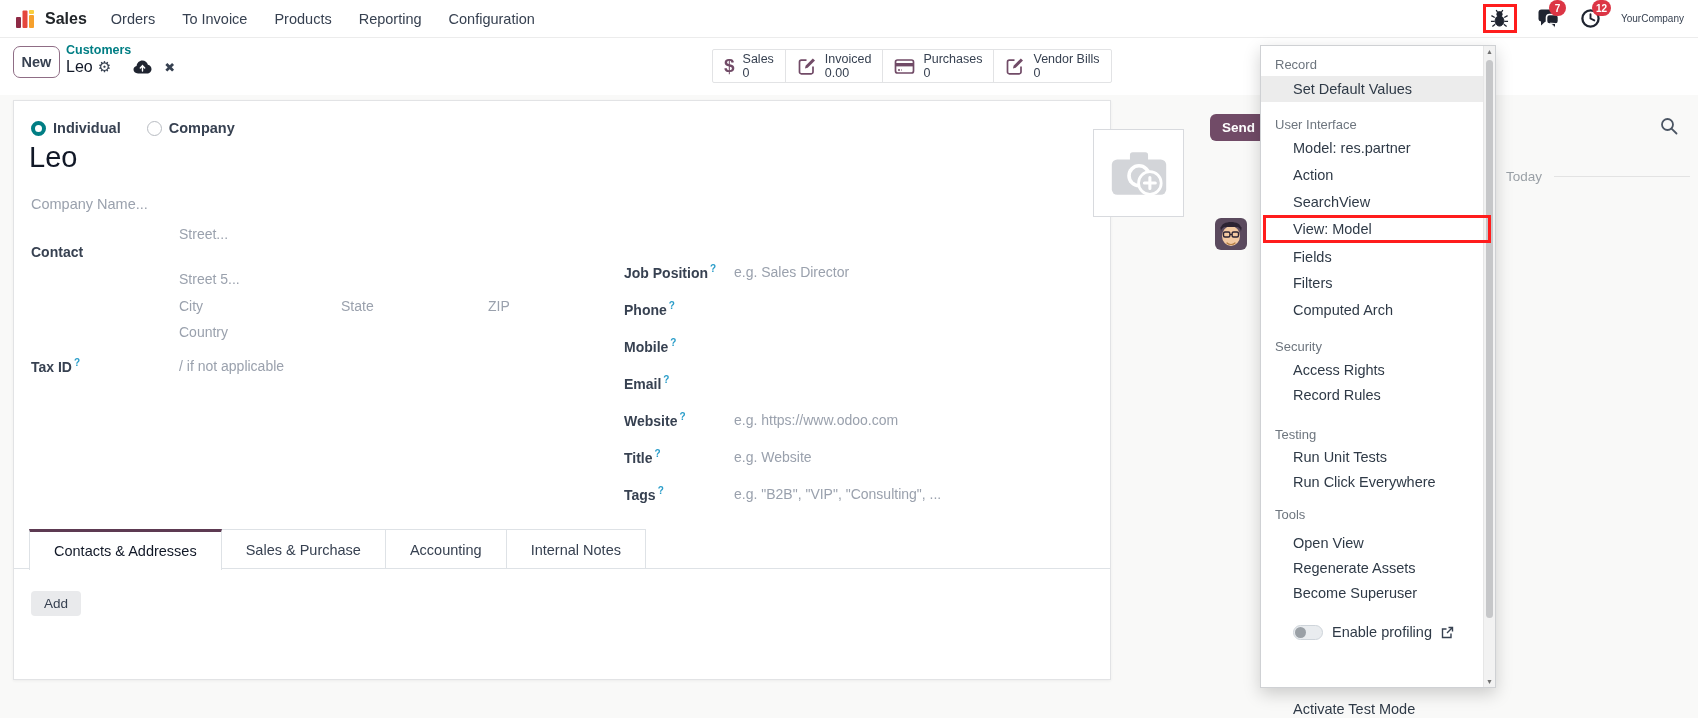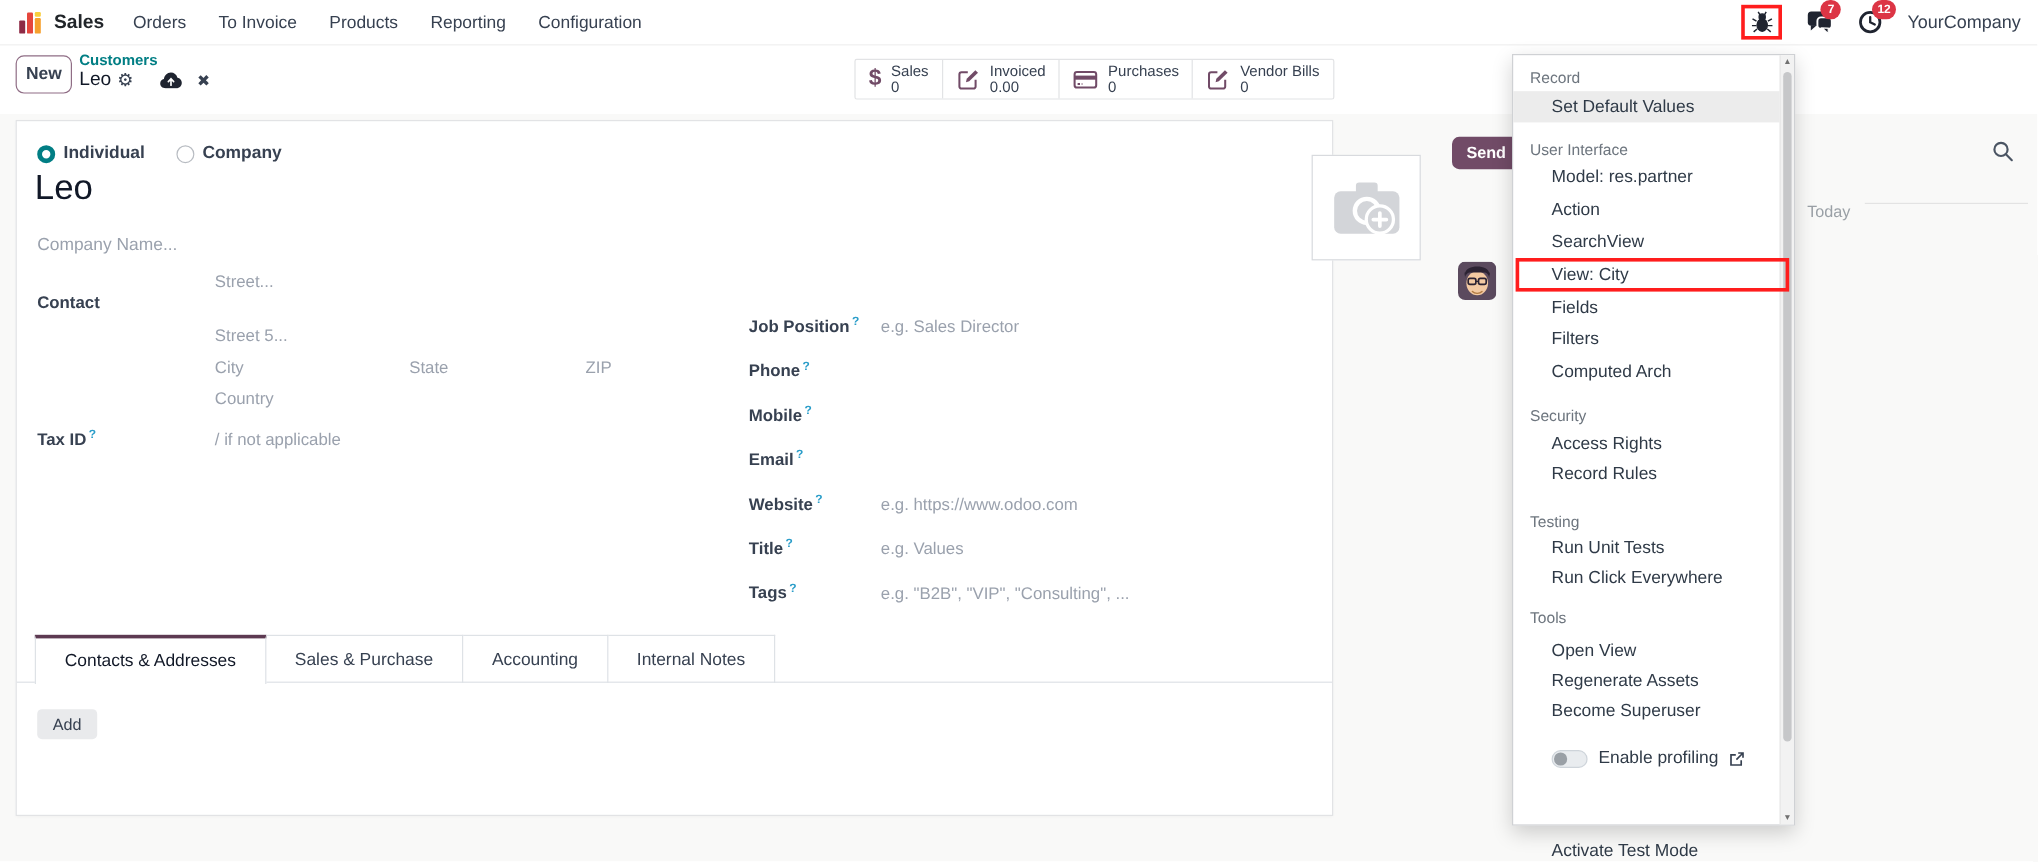--- a/index.html
+++ b/index.html
@@ -12,21 +12,21 @@
   .brand { display:flex; align-items:center; gap:9px; margin-right:24px; }
   .app-name { font-size:16px; font-weight:700; color:#212529; }
   .nav-menus { display:flex; align-items:center; gap:27px; }
   .nav-menu { font-size:14.5px; color:#374151; cursor:pointer; }
   .nav-right { margin-left:auto; display:flex; align-items:center; gap:20px; }
   .bug-box { width:34px; height:29px; border:3px solid #ff1d1d; display:flex; align-items:center; justify-content:center; }
   .icon-badge-wrap { position:relative; display:flex; align-items:center; }
   .badge { position:absolute; top:-8px; left:12px; min-width:17px; height:16px; padding:0 4px;
            background:#dc3545; color:#fff; font-size:10px; font-weight:700; border-radius:9px;
            display:flex; align-items:center; justify-content:center; }
-  .company-name { font-size:15px; color:#374151; }
+  .company-name { font-size:10px; color:#374151; }
 
   
   .control-panel { position:absolute; top:38px; left:0; right:0; height:57px; background:#fff; }
   .btn-new { position:absolute; left:13px; top:8px; width:47px; height:32px; background:#fff;
              border:1px solid #8f6d85; border-radius:7px; font-size:14.5px; font-weight:600; color:#374151; cursor:pointer; }
   .breadcrumb { position:absolute; left:66px; top:5px; }
   .bc-parent { font-size:12.5px; font-weight:600; color:#017e84; cursor:pointer; }
   .bc-row { display:flex; align-items:center; margin-top:1px; }
   .bc-current { font-size:16px; color:#111827; font-weight:500; }
   .bc-gear { font-size:15px; color:#374151; margin-left:5px; cursor:pointer; }
@@ -71,21 +71,21 @@
   .tab.active { border:1px solid #dee2e6; border-bottom:none; border-top:3px solid #5d3a52;
                 background:#fff; height:41px; color:#111827; }
   .btn-add { position:absolute; left:17px; top:490px; padding:5px 13px; background:#e9eaec; border:none;
              border-radius:4px; font-size:13.5px; color:#374151; cursor:pointer; }
 
   
   .btn-send { position:absolute; left:1210px; top:19px; height:27px; padding:0 12px; background:#714b67;
               color:#fff; border:none; border-radius:6px; font-size:13.5px; font-weight:600; cursor:pointer; }
   .chat-search { position:absolute; left:1660px; top:22px; cursor:pointer; }
   .avatar { position:absolute; left:1215px; top:123px; width:32px; height:32px; border-radius:6px; overflow:hidden; }
-  .today-sep { position:absolute; left:1506px; top:74px; display:flex; }
+  .today-sep { position:absolute; left:1506px; top:74px; display:flex; align-items:center; }
   .today-label { font-size:13.5px; color:#9aa0a6; }
   .today-line { width:136px; height:1px; background:#e3e3e3; margin-left:12px; }
 
   
   .dropdown { position:absolute; left:1260px; top:45px; width:236px; height:643px; background:#fff;
               border:1px solid #cfd1d4; box-shadow:0 6px 16px rgba(0,0,0,.18); z-index:10; }
   .drow { position:absolute; left:0; right:12px; height:26px; display:flex; align-items:center;
           font-size:14.5px; color:#2f3a47; padding-left:32px; cursor:pointer; }
   .drow.hovered { background:#ececec; }
   .dhdr { position:absolute; left:0; right:12px; height:22px; display:flex; align-items:center;
@@ -258,21 +258,21 @@
       <span class="fval ph" style="left:720px; top:163px;">e.g. Sales Director</span>
       <span class="flabel" style="left:610px; top:199px;"><span>Phone</span><sup class="help">?</sup></span>
       <span class="fval ph" style="left:720px; top:200px;"></span>
       <span class="flabel" style="left:610px; top:236px;"><span>Mobile</span><sup class="help">?</sup></span>
       <span class="fval ph" style="left:720px; top:237px;"></span>
       <span class="flabel" style="left:610px; top:273px;"><span>Email</span><sup class="help">?</sup></span>
       <span class="fval ph" style="left:720px; top:274px;"></span>
       <span class="flabel" style="left:610px; top:310px;"><span>Website</span><sup class="help">?</sup></span>
       <span class="fval ph" style="left:720px; top:311px;">e.g. https://www.odoo.com</span>
       <span class="flabel" style="left:610px; top:347px;"><span>Title</span><sup class="help">?</sup></span>
-      <span class="fval ph" style="left:720px; top:348px;">e.g. Values</span>
+      <span class="fval ph" style="left:720px; top:348px;">e.g. Website</span>
       <span class="flabel" style="left:610px; top:384px;"><span>Tags</span><sup class="help">?</sup></span>
       <span class="fval ph" style="left:720px; top:385px;">e.g. "B2B", "VIP", "Consulting", ...</span>
 
       <div class="photo-box">
         <span style="display:flex;">
           <svg width="58" height="48" viewBox="0 0 64 52">
             <rect x="2" y="11" width="60" height="39" rx="6" fill="#d3d5d9"></rect>
             <rect x="22" y="3" width="20" height="12" rx="3" fill="#d3d5d9"></rect>
             <circle cx="32" cy="29" r="13" fill="#fff"></circle>
             <circle cx="32" cy="29" r="9" fill="#d3d5d9"></circle>
@@ -320,21 +320,21 @@
   </div>
 
   <div class="dropdown">
     <div class="dhdr" style="top:7px;">Record</div>
     <div class="drow hovered" style="top:30px;">Set Default Values</div>
 
     <div class="dhdr" style="top:67px;">User Interface</div>
     <div class="drow" style="top:116px;">Action</div>
     <div class="drow" style="top:89px;">Model: res.partner</div>
     <div class="drow" style="top:143px;">SearchView</div>
-    <div class="drow" style="top:170px;">View: City</div>
+    <div class="drow" style="top:170px;">View: Model</div>
     <div class="red-frame"></div>
     <div class="drow" style="top:198px;">Fields</div>
     <div class="drow" style="top:224px;">Filters</div>
     <div class="drow" style="top:251px;">Computed Arch</div>
 
     <div class="dhdr" style="top:289px;">Security</div>
     <div class="drow" style="top:311px;">Access Rights</div>
     <div class="drow" style="top:336px;">Record Rules</div>
 
     <div class="dhdr" style="top:377px;">Testing</div>

